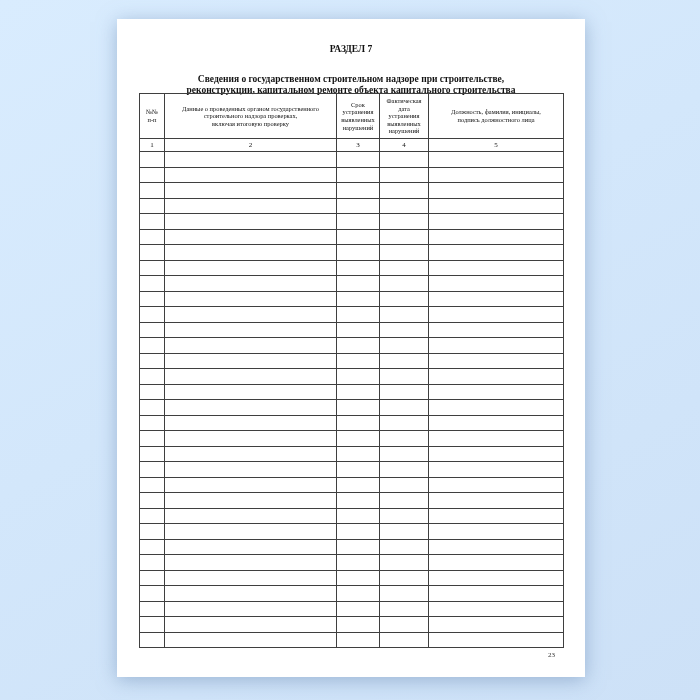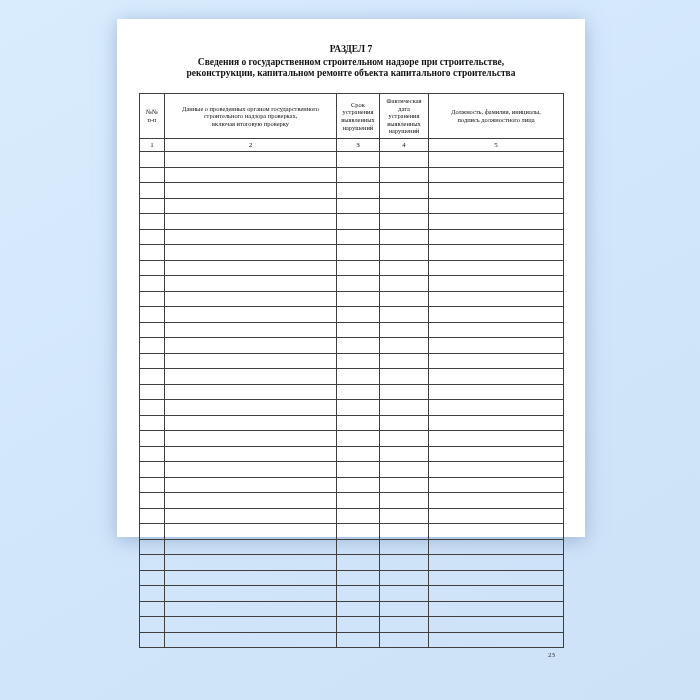--- a/index.html
+++ b/index.html
@@ -4,33 +4,33 @@
 <style>
   html, body { margin: 0; padding: 0; }
   body {
     width: 700px; height: 700px;
     position: relative; overflow: hidden;
     background: linear-gradient(150deg, #d9ecfe 0%, #d3e7fb 45%, #cde1f7 100%);
     font-family: "Liberation Serif", "DejaVu Serif", serif;
   }
   .page {
     position: absolute; left: 117px; top: 19px;
-    width: 468px; height: 518px;
+    width: 468px; height: 658px;
     background: #ffffff;
     box-shadow: 0 3px 18px rgba(110, 140, 180, 0.55);
   }
   .title {
     padding-top: 25px;
     text-align: center;
     font-weight: bold;
     font-size: 9.5px;
     color: #121212;
   }
   .subtitle {
-    margin-top: 3px;
+    margin-top: 20px;
     text-align: center;
     font-weight: bold;
     font-size: 9.5px;
     line-height: 10.5px;
     color: #121212;
   }
   table.grid {
     position: absolute; left: 22px; top: 74px;
     width: 424px;
     border-collapse: collapse;

